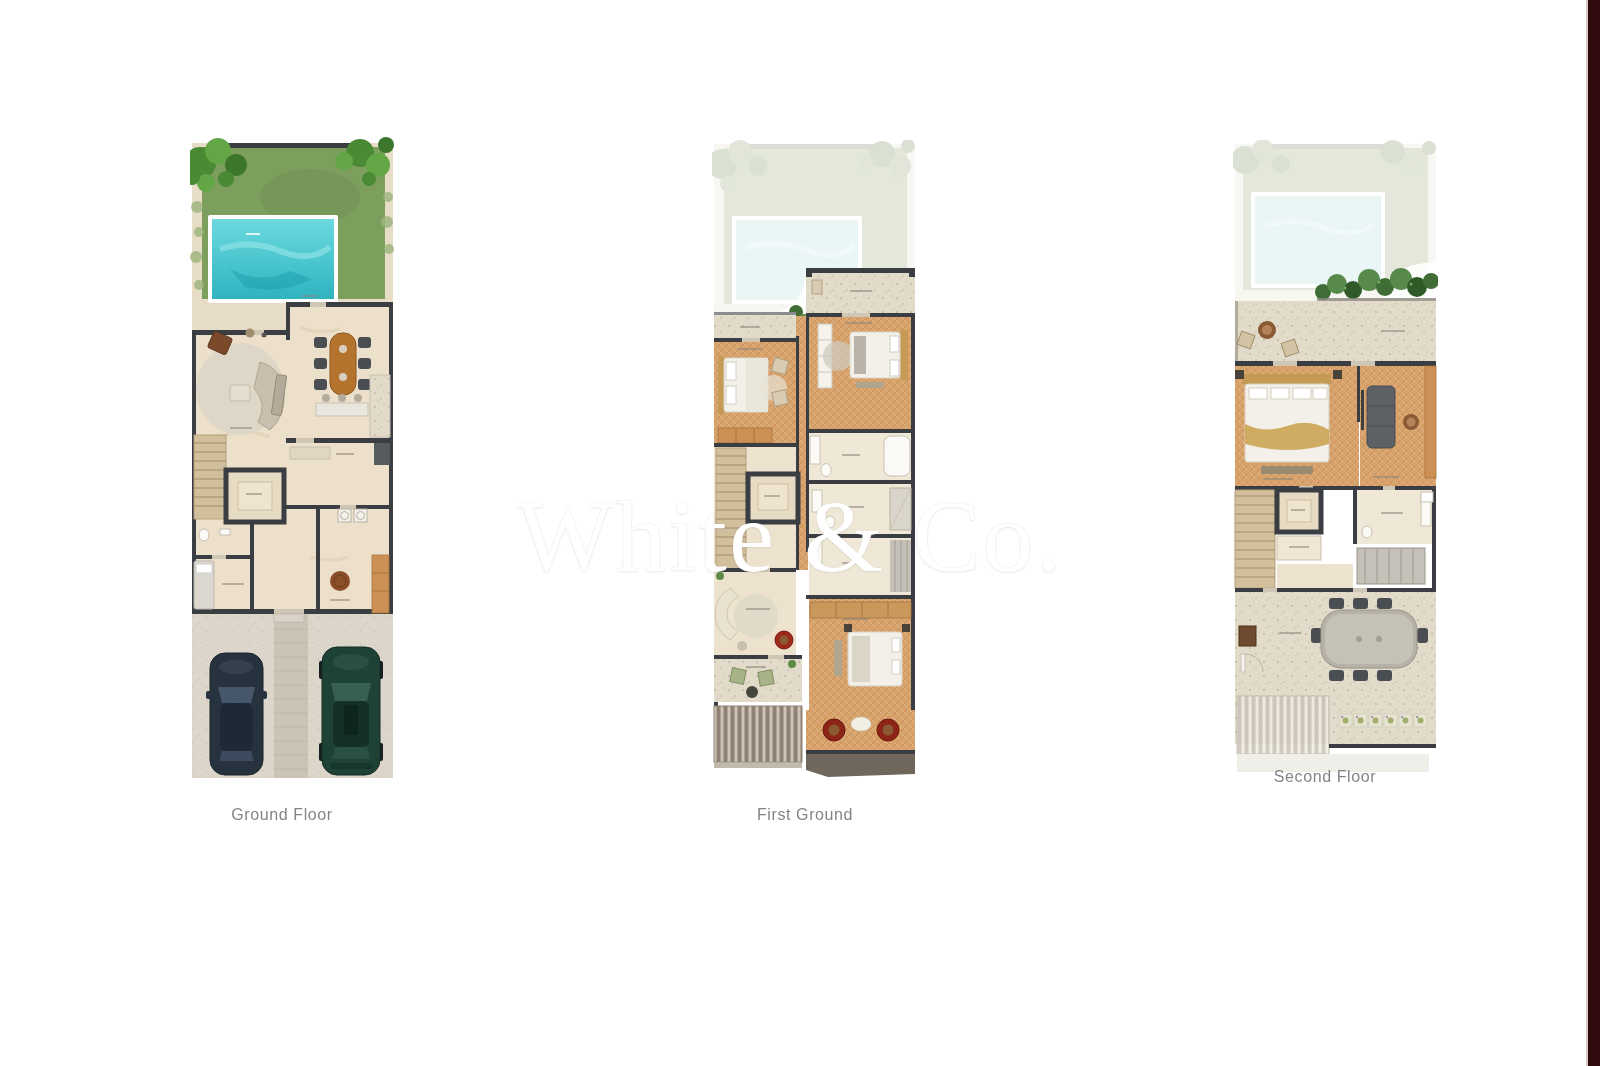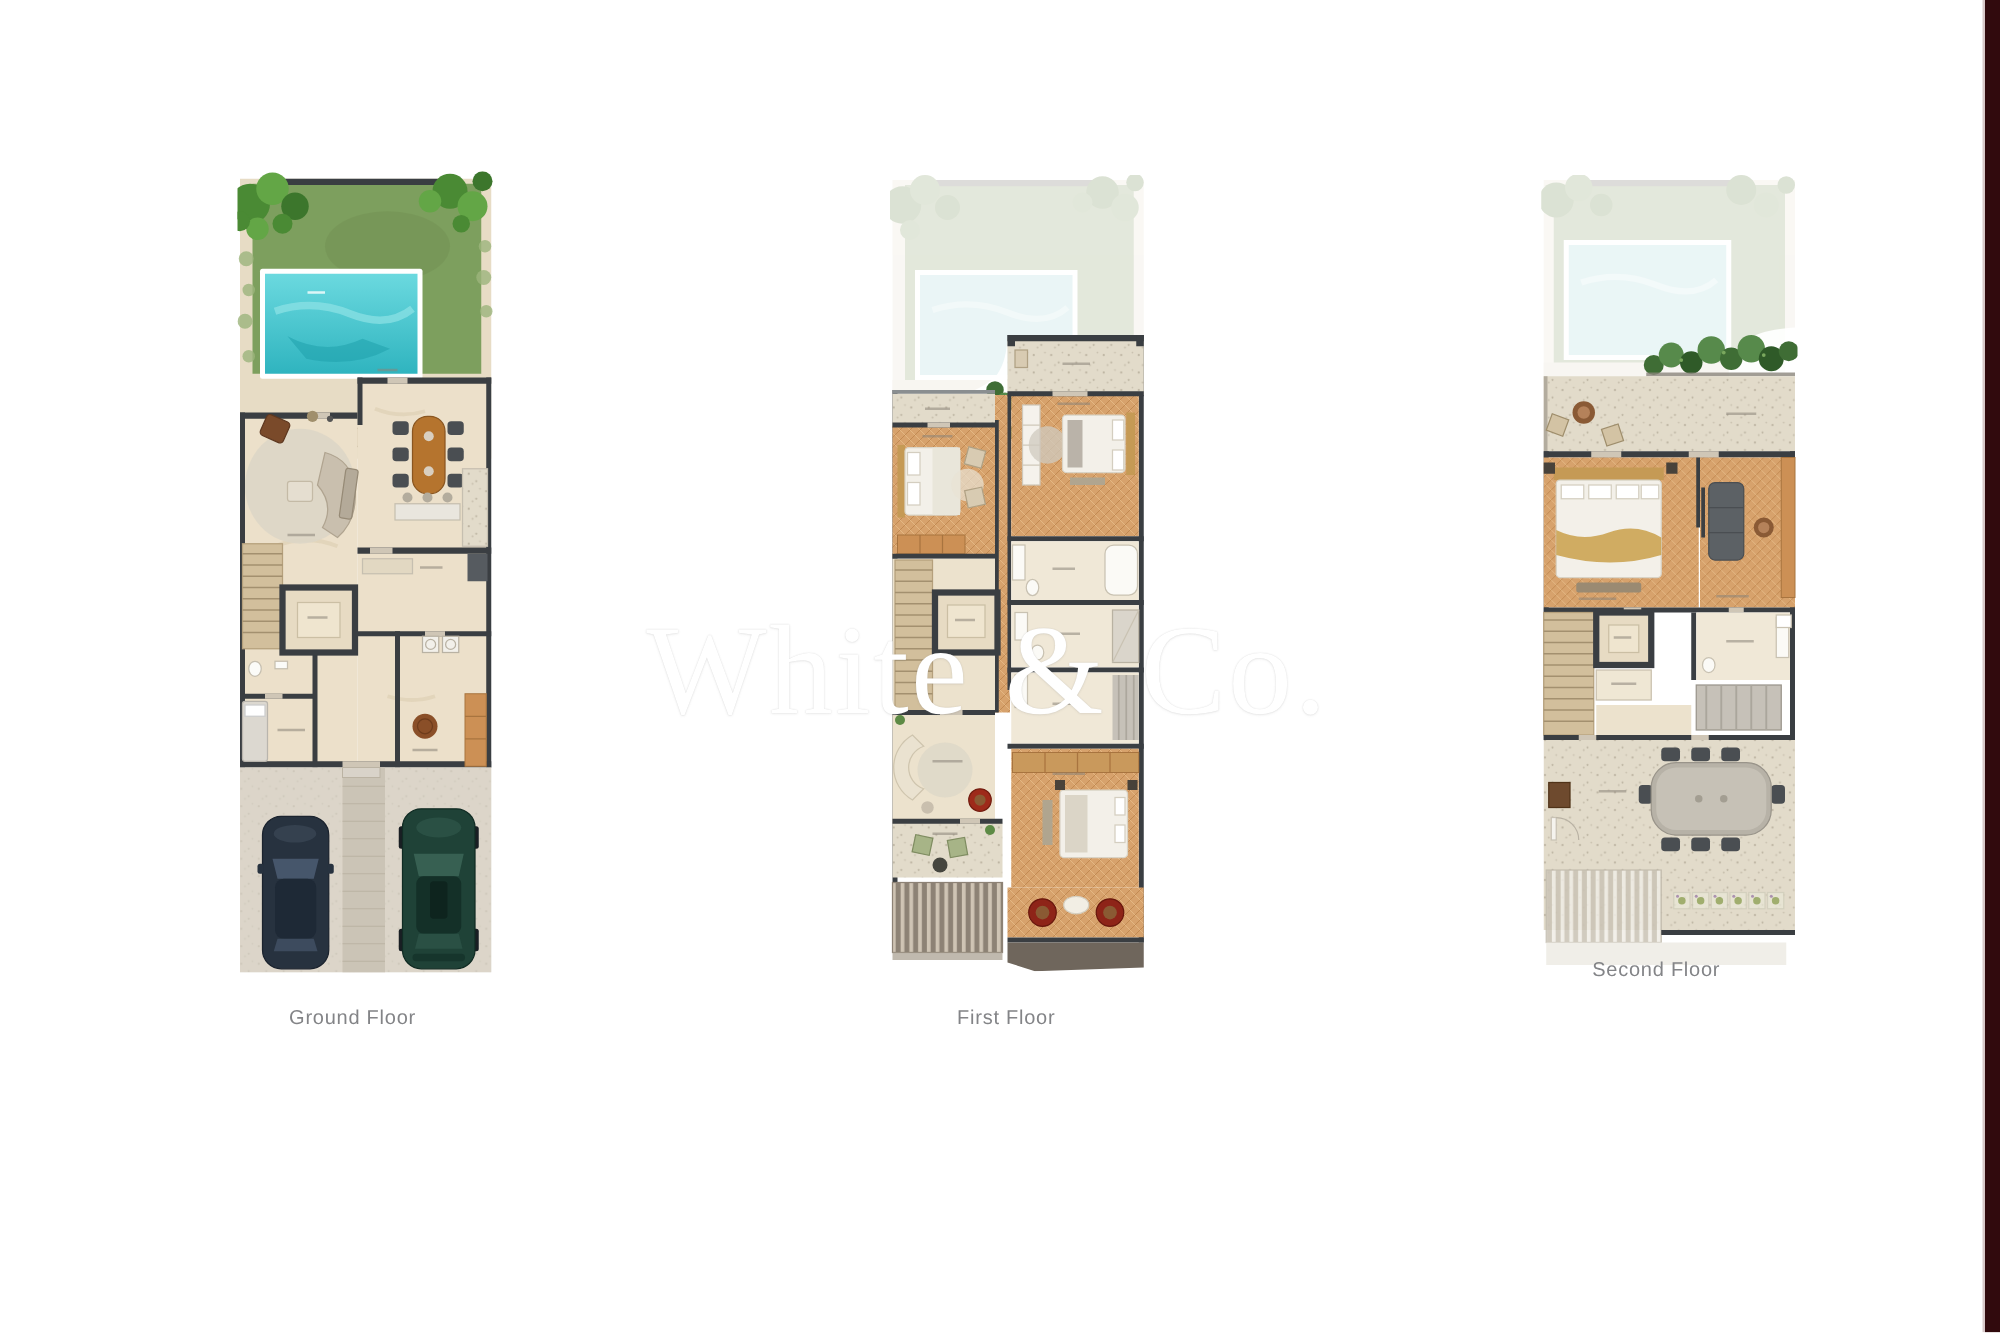--- a/index.html
+++ b/index.html
@@ -608,21 +608,21 @@
         <rect x="181" y="574" width="13" height="13" fill="#e9e7d6" stroke="#cfcdba"></rect>
           <circle cx="187.5" cy="580.5" r="3" fill="#8aa050"></circle>
           <circle cx="184" cy="577" r="1.2" fill="#9a7aa8"></circle>
       </g>
       <rect x="4" y="614" width="192" height="18" fill="#f0eee8"></rect>
       <rect x="96" y="604" width="107" height="4" class="f-wall"></rect>
     </svg>
   </div>
 
   <div class="floor-label" style="left:282px;top:806px">Ground Floor</div>
-  <div class="floor-label" style="left:805px;top:806px">First Floor</div>
+  <div class="floor-label" style="left:805px;top:806px">First Ground</div>
   <div class="floor-label" style="left:1325px;top:768px">Second Floor</div>
 
   <div class="watermark" style="left:790px;top:478px">White &amp; Co.</div>
 
   <div class="accent-strip-edge"></div>
   <div class="accent-strip"></div>
 
 </div>
 
 </body></html>

